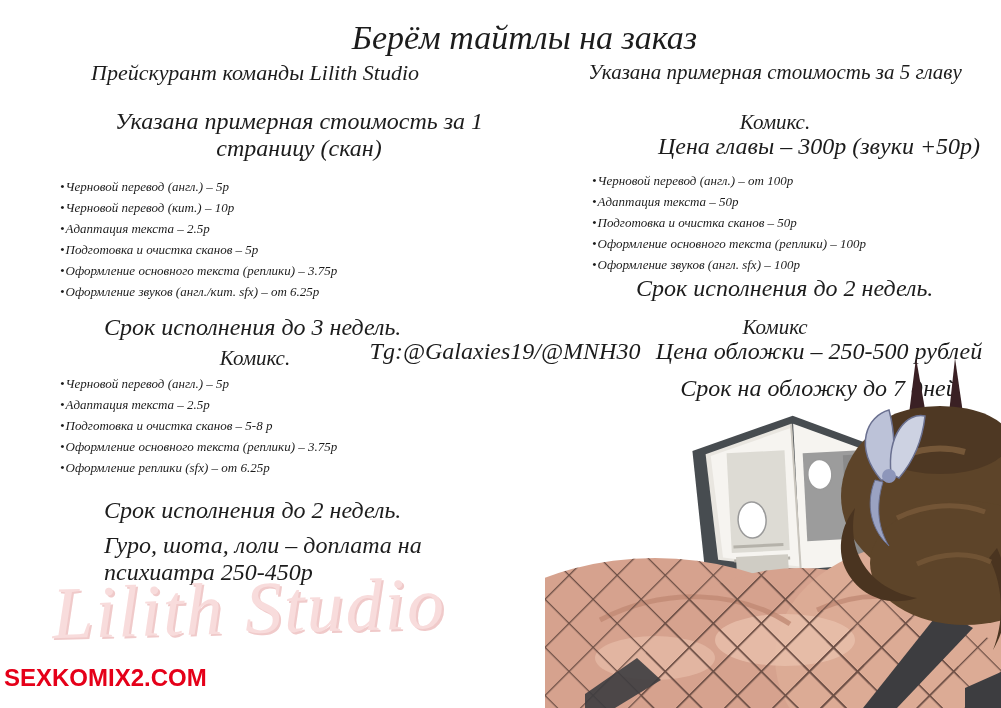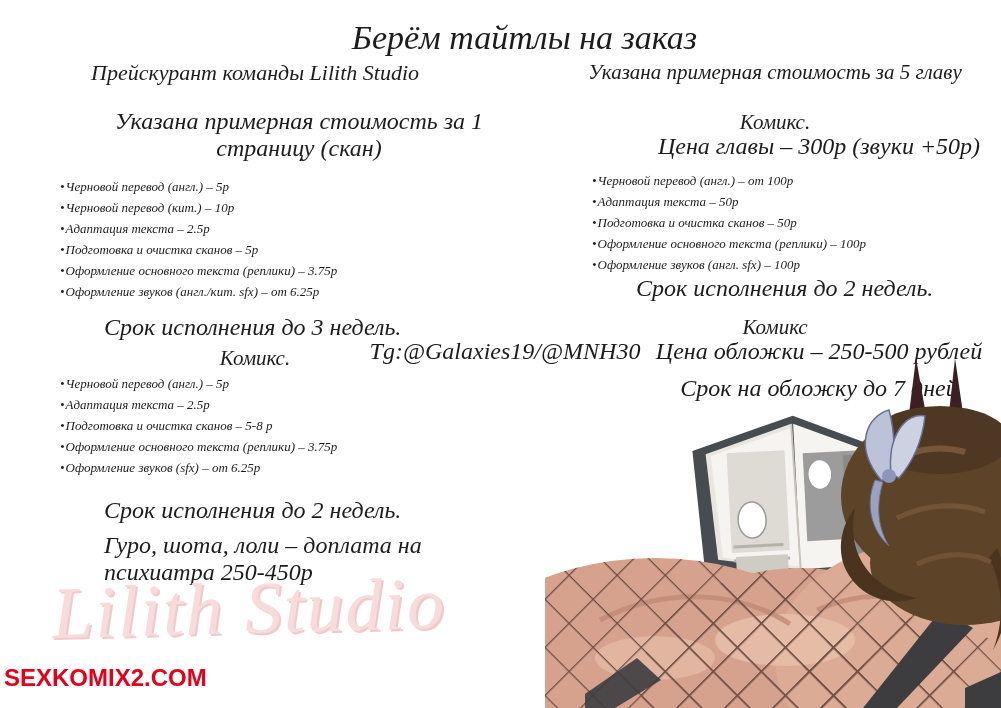--- a/index.html
+++ b/index.html
@@ -68,21 +68,21 @@
     <li>Оформление звуков (англ./кит. sfx) – от 6.25р</li>
   </ul>
   <div class="abs lc-ind txt" style="top:314px;">Срок исполнения до 3 недель.</div>
 
   <div class="abs lc center h-md" style="top:346px;">Комикс.</div>
   <ul class="abs lc-ind price-list" style="top:373px;">
     <li>Черновой перевод (англ.)  – 5р</li>
     <li>Адаптация текста – 2.5р</li>
     <li>Подготовка и очистка сканов – 5-8 р</li>
     <li>Оформление основного текста (реплики) – 3.75р</li>
-    <li>Оформление звуков (sfx) – от 6.25р</li>
+    <li>Оформление реплики (sfx) – от 6.25р</li>
   </ul>
   <div class="abs lc-ind txt" style="top:497px;">Срок исполнения до 2 недель.</div>
   <div class="abs lc-ind txt" style="top:532px;">Гуро, шота, лоли – доплата на психиатра 250-450р</div>
 
   <div class="abs tg">Tg:@Galaxies19/@MNH30</div>
 
   <div class="abs rc center h-md" style="top:60px;">Указана примерная стоимость за 5 главу</div>
 
   <div class="abs rc center h-md" style="top:110px;">Комикс.</div>
   <div class="abs rc center txt" style="top:133px;">Цена главы – 300р (звуки +50р)</div>

